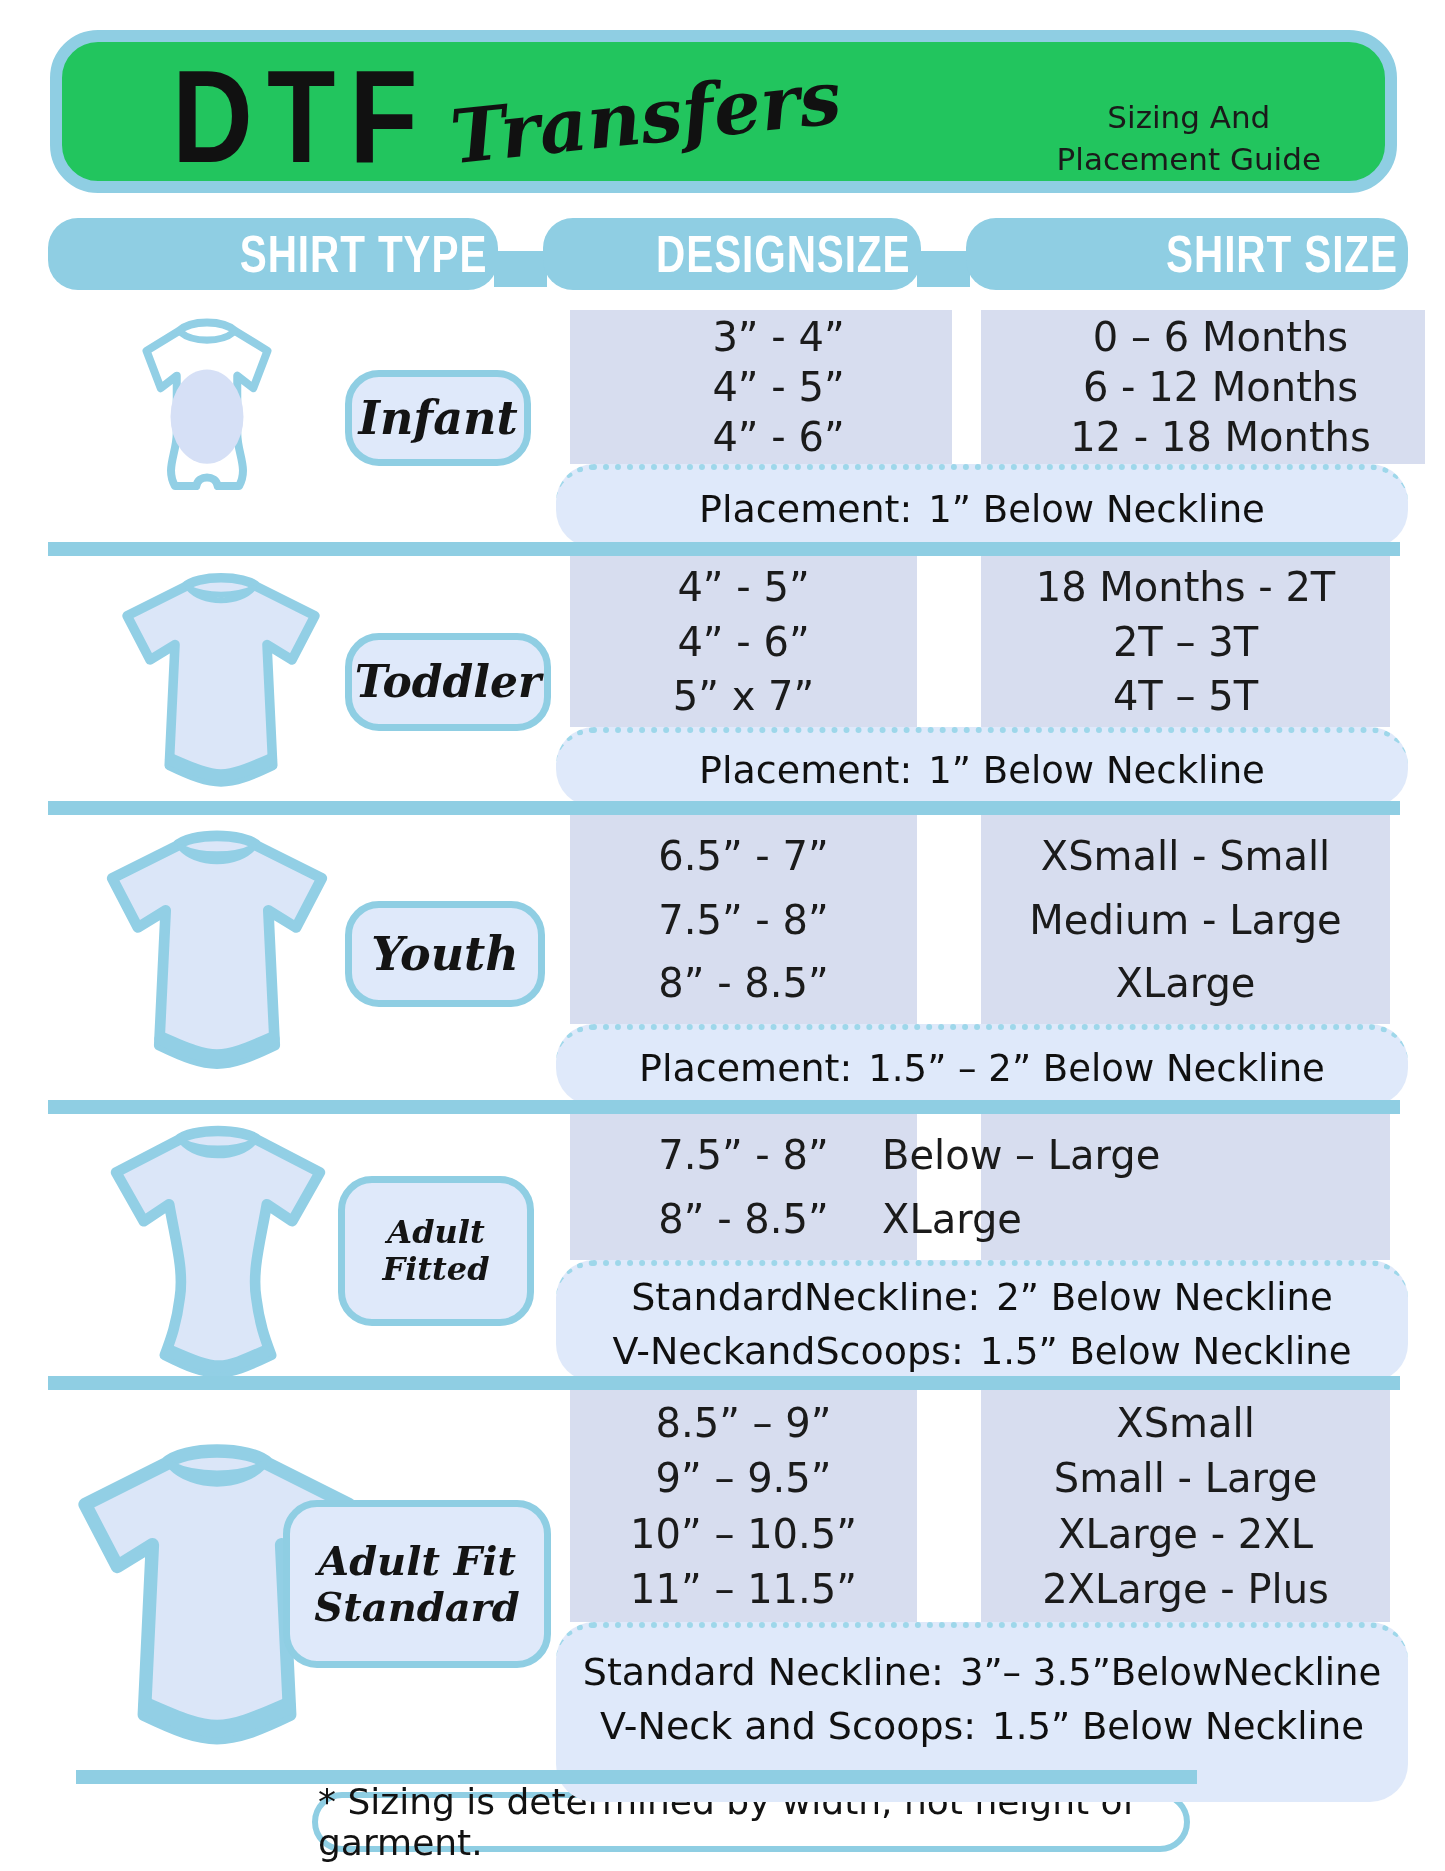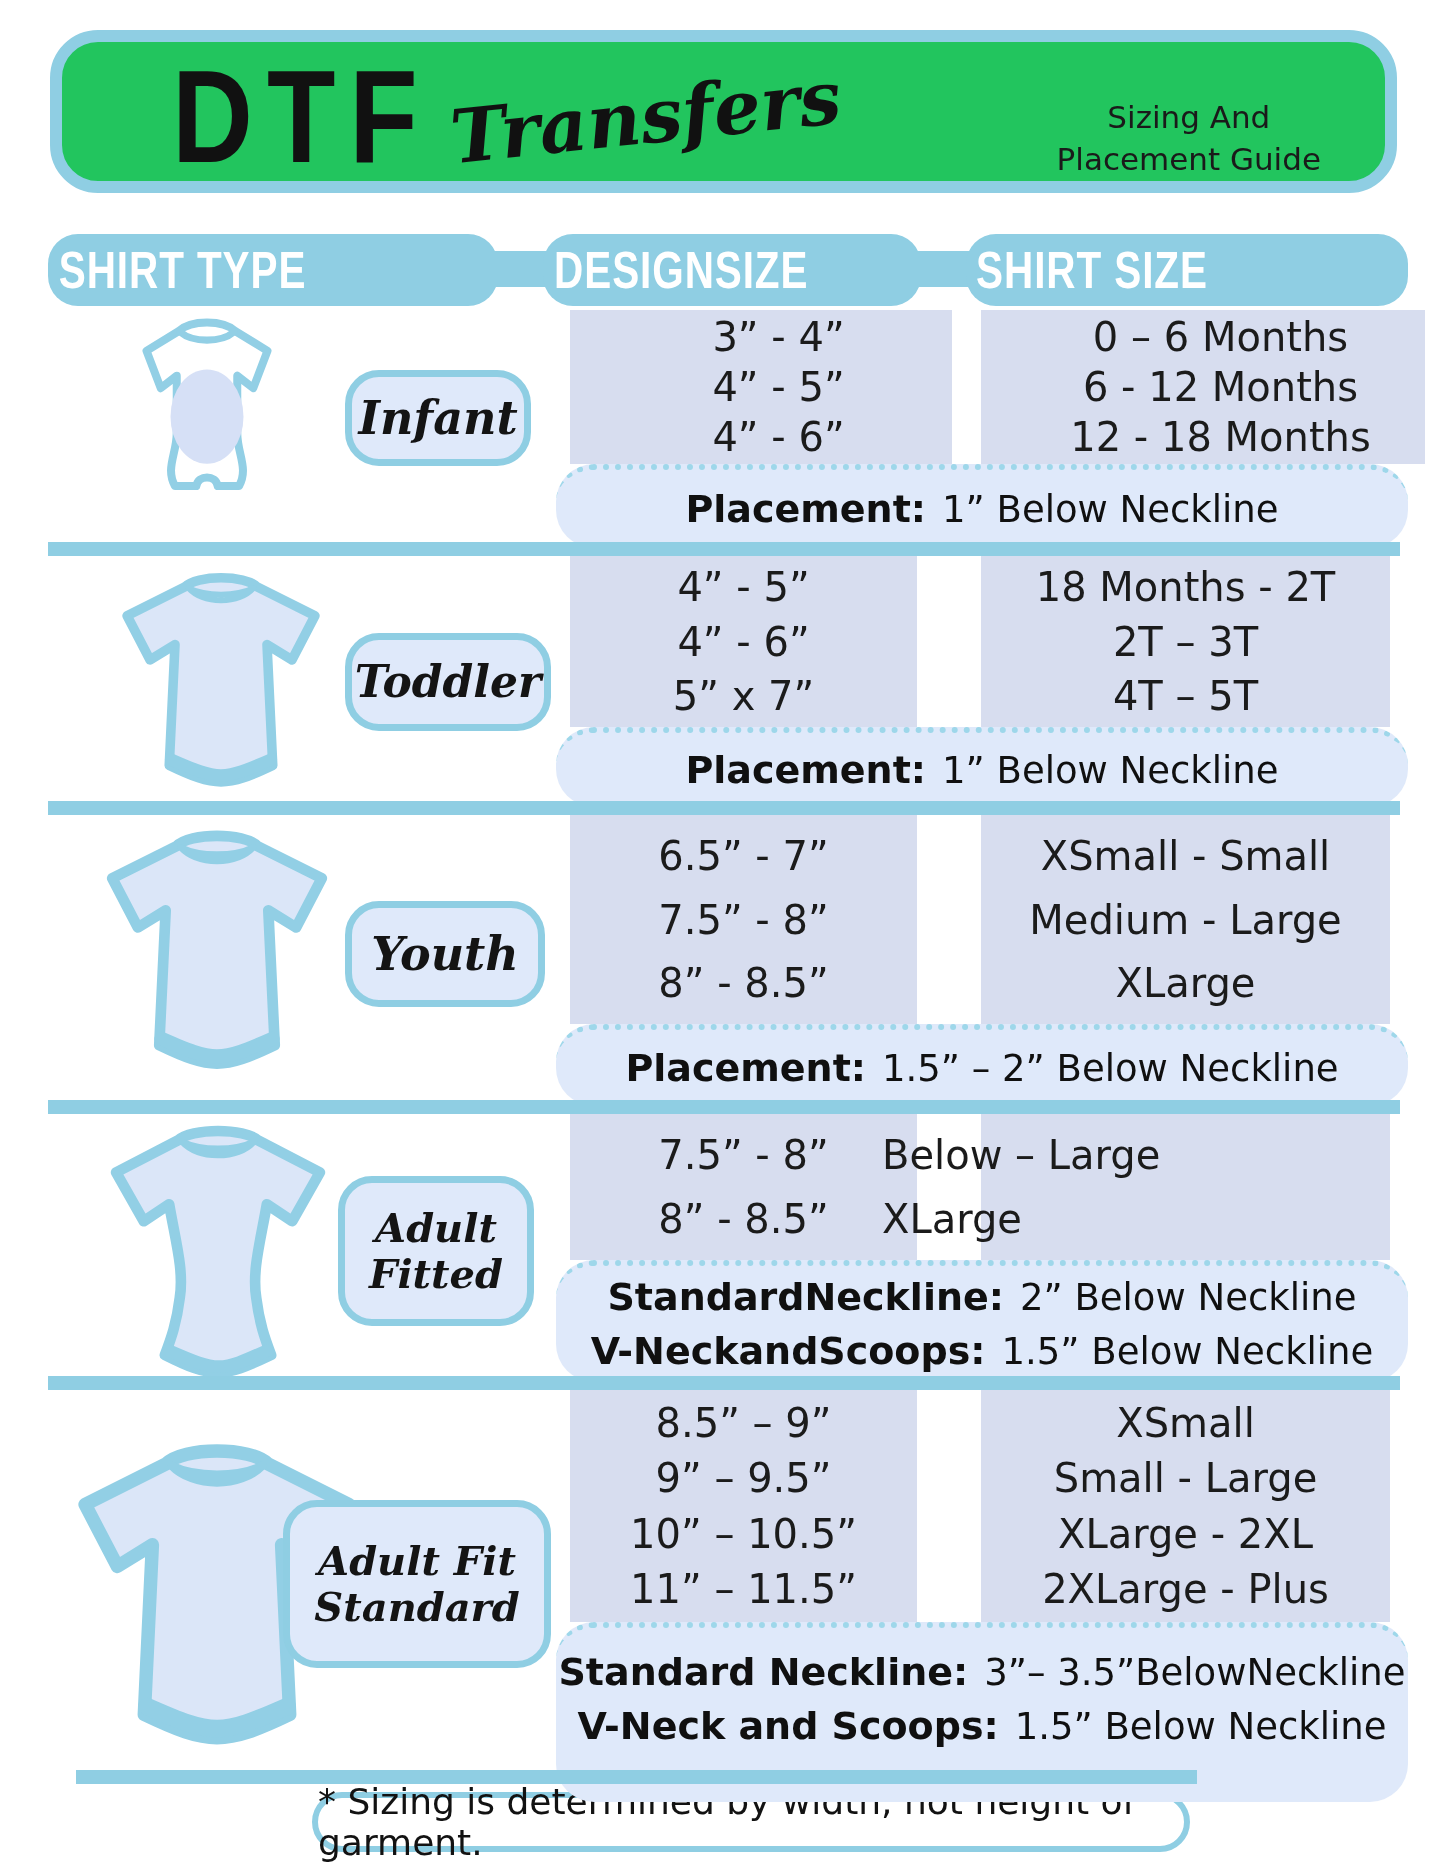--- a/index.html
+++ b/index.html
@@ -12,22 +12,22 @@
               display:flex;align-items:flex-end;}
   .brand-wrap{display:flex;align-items:center;margin-left:110px;}
   .brand{font-family:"Liberation Sans",sans-serif;font-weight:800;font-size:112px;
          letter-spacing:14px;transform:scaleY(1.18);display:inline-block;color:#111;}
   .brand-script{font-family:"DejaVu Serif",serif;font-style:italic;font-weight:bold;
                 font-size:74px;margin-left:18px;transform:rotate(-6deg);display:inline-block;color:#111;}
   .subtitle{margin-left:auto;margin-right:64px;text-align:center;font-size:31px;
             line-height:1.35;color:#1a1a1a;}
 
   
-  .colpill{position:absolute;top:234px;height:72px;background:#8fcee3;border-radius:30px;
-           display:flex;align-items:center;justify-content:flex-start;}
+  .colpill{position:absolute;top:218px;height:72px;background:#8fcee3;border-radius:30px;
+           display:flex;align-items:center;justify-content:flex-end;}
   .colpill span{color:#fff;font-family:"Liberation Sans",sans-serif;font-weight:bold;
                 font-size:44px;letter-spacing:1px;display:inline-block;transform:scale(0.92,1.18);}
   .pill-type{left:48px;width:450px;}
   .pill-design{left:543px;width:378px;}
   .pill-shirt{left:966px;width:442px;}
   .connector{position:absolute;top:251px;height:36px;background:#8fcee3;}
   .c1{left:494px;width:53px;}
   .c2{left:917px;width:53px;}
 
   
@@ -42,21 +42,21 @@
   .r5{top:1390px;height:232px;}
   .r4-sizes{position:absolute;left:882px;top:1114px;height:146px;width:520px;z-index:2;
             display:flex;flex-direction:column;justify-content:space-evenly;
             align-items:flex-start;font-size:40px;color:#1b1b1b;}
 
   
   .pp{position:absolute;left:556px;width:852px;background:#dfe9fa;border-radius:38px;
       border-top:6px dotted #9ed7ea;display:flex;flex-direction:column;justify-content:center;
       align-items:center;z-index:1;font-size:37px;color:#101010;row-gap:10px;}
   .pl-line{display:flex;align-items:baseline;white-space:nowrap;}
-  .pl-line b{font-weight:bold;font-size:38px;margin-right:16px;}
+  .pl-line b{font-weight:normal;font-size:38px;margin-right:16px;}
   .p1{top:464px;height:78px;}
   .p2{top:727px;height:74px;}
   .p3{top:1024px;height:76px;}
   .p4{top:1260px;height:116px;}
   .p5{top:1622px;height:180px;padding-bottom:32px;box-sizing:border-box;}
 
   
   .divider{position:absolute;left:48px;width:1352px;height:14px;background:#8fcee3;z-index:3;}
   .d1{top:542px;} .d2{top:801px;} .d3{top:1100px;} .d4{top:1376px;}
   .d5{top:1770px;left:76px;width:1121px;}
@@ -70,21 +70,21 @@
   .i5{left:42px;top:1392px;width:350px;height:408px;}
 
   
   .chip{position:absolute;background:#dfe9fa;border:7px solid #8fcee3;border-radius:34px;
         display:flex;flex-direction:column;align-items:center;justify-content:center;
         text-align:center;font-family:"DejaVu Serif",serif;font-style:italic;font-weight:bold;
         color:#141414;z-index:2;line-height:1.15;}
   .ch1{left:345px;top:370px;width:172px;height:82px;font-size:46px;}
   .ch2{left:345px;top:633px;width:192px;height:84px;font-size:44px;}
   .ch3{left:345px;top:901px;width:186px;height:92px;font-size:46px;}
-  .ch4{left:338px;top:1176px;width:182px;height:136px;font-size:40px;}
+  .ch4{left:338px;top:1176px;width:182px;height:136px;font-size:32px;}
   .ch5{left:283px;top:1500px;width:254px;height:154px;font-size:40px;}
 
   
   .footnote{position:absolute;left:312px;top:1792px;width:878px;height:60px;
             border:6px solid #8fcee3;border-radius:34px;background:#fff;
             display:flex;align-items:center;justify-content:center;
             font-size:36px;color:#121212;box-sizing:border-box;}
 </style>
 </head>
 <body>

